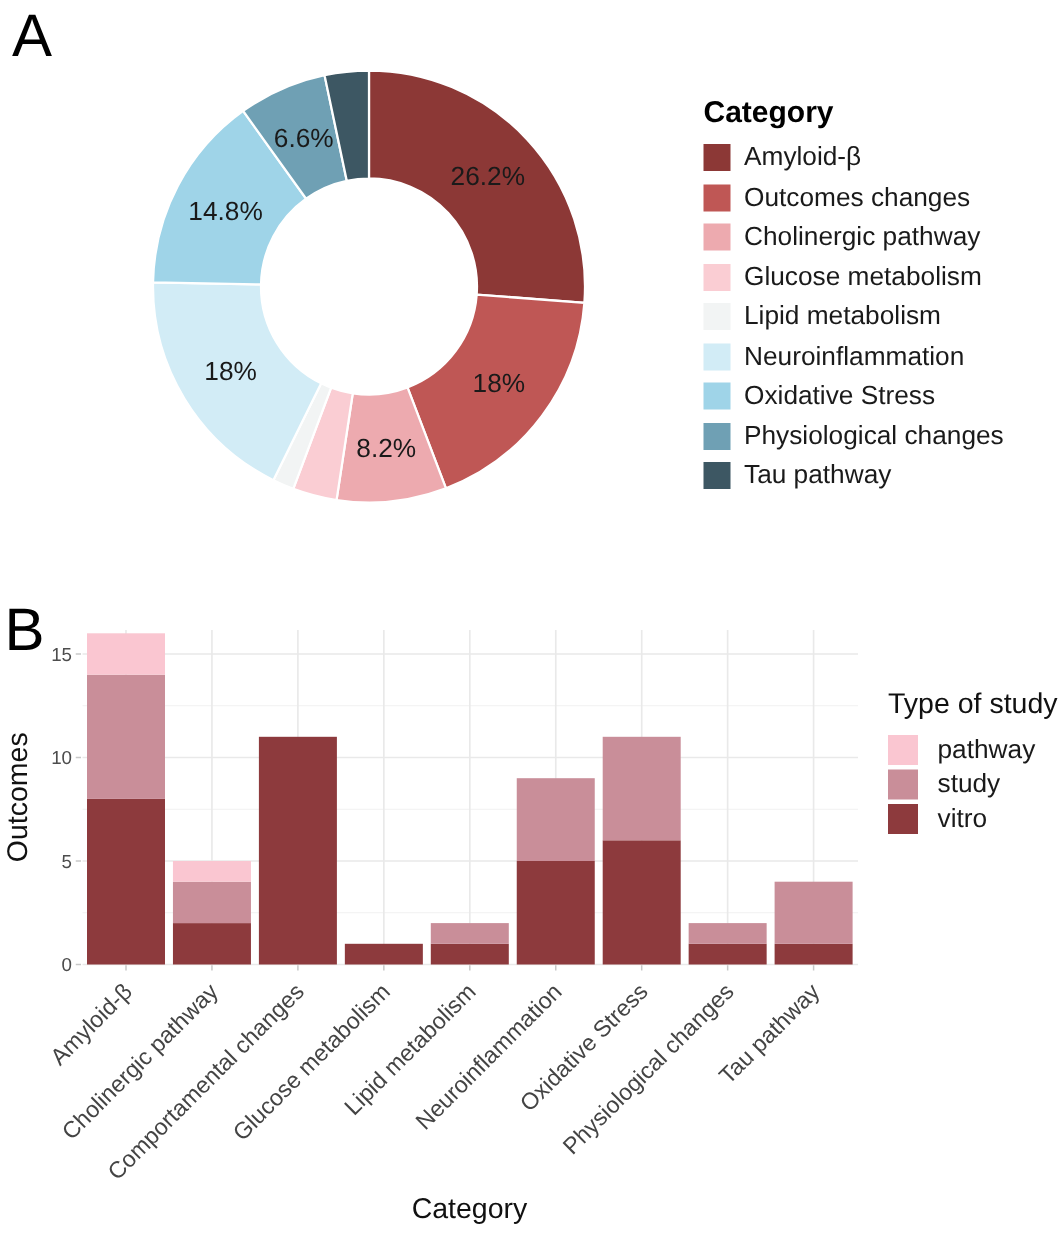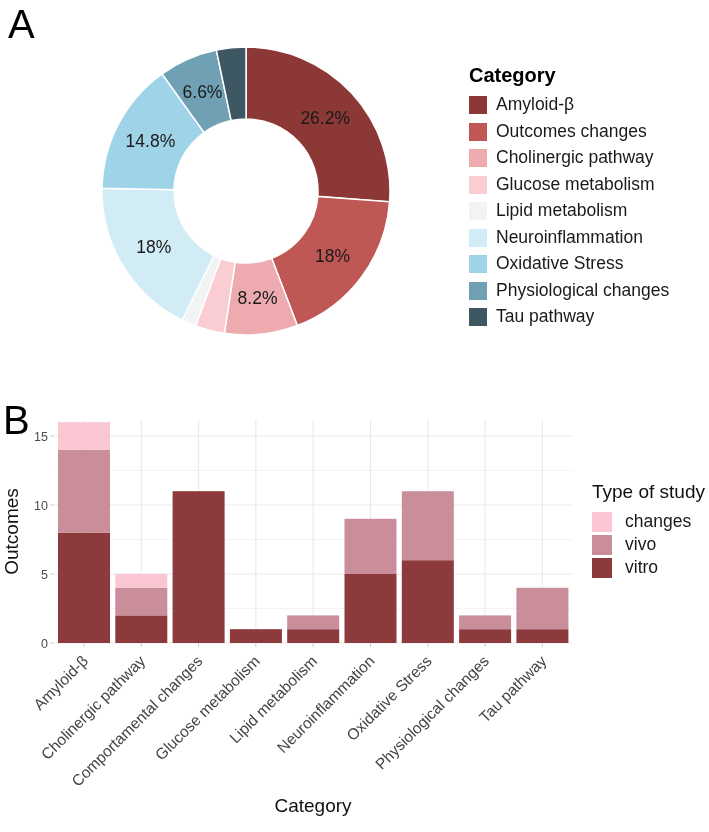--- a/index.html
+++ b/index.html
@@ -10,21 +10,21 @@
   }
   .panel-letter{
     position:absolute;font-size:40px;font-weight:400;color:#000;line-height:1;
   }
   #panel-a-letter{left:8px;top:4px;}
   #panel-b-letter{left:3px;top:400px;}
   #donut-svg{position:absolute;left:98px;top:43px;}
   #bar-svg{position:absolute;left:0px;top:400px;}
   .legend{position:absolute;}
   #legend-a{left:469px;top:64px;}
-  #legend-b{left:592px;top:481px;}
+  #legend-b{left:592px;top:459px;}
   .legend-title{color:#000;margin:0 0 9px 0;white-space:nowrap;}
   #legend-a .legend-title{font-size:20px;font-weight:700;}
   #legend-b .legend-title{font-size:19px;font-weight:400;color:#111;}
   .legend-items{display:flex;flex-direction:column;}
   #legend-a .legend-items{row-gap:8.5px;}
   #legend-b .legend-items{row-gap:3px;}
   .legend-row{display:flex;align-items:center;}
   .swatch{flex:0 0 auto;}
   #legend-a .swatch{width:18px;height:18px;margin-right:9px;}
   #legend-b .swatch{width:20px;height:20px;margin-right:13px;}
@@ -159,24 +159,24 @@
     <text x="547.4" y="262" text-anchor="end" font-size="15.5" fill="#444444" font-family="&quot;Liberation Sans&quot;, sans-serif" transform="rotate(-45 547.4 262)">Tau pathway</text>
     <text x="18" y="131.5" text-anchor="middle" font-size="19" fill="#111111" font-family="&quot;Liberation Sans&quot;, sans-serif" transform="rotate(-90 18 131.5)">Outcomes</text>
     <text x="313" y="412" text-anchor="middle" font-size="19" fill="#111111" font-family="&quot;Liberation Sans&quot;, sans-serif">Category</text>
   </svg>
 
 <div class="legend" id="legend-b">
   <div class="legend-title">Type of study</div>
   <div class="legend-items" id="legend-b-items">
       <div class="legend-row">
         <span class="swatch" style="background: rgb(250, 198, 209);"></span>
-        <span class="legend-label">changes</span>
+        <span class="legend-label">pathway</span>
       </div>
       <div class="legend-row">
         <span class="swatch" style="background: rgb(201, 142, 153);"></span>
-        <span class="legend-label">vivo</span>
+        <span class="legend-label">study</span>
       </div>
       <div class="legend-row">
         <span class="swatch" style="background: rgb(141, 58, 61);"></span>
         <span class="legend-label">vitro</span>
       </div>
     </div>
 </div>
 
 </body></html>

